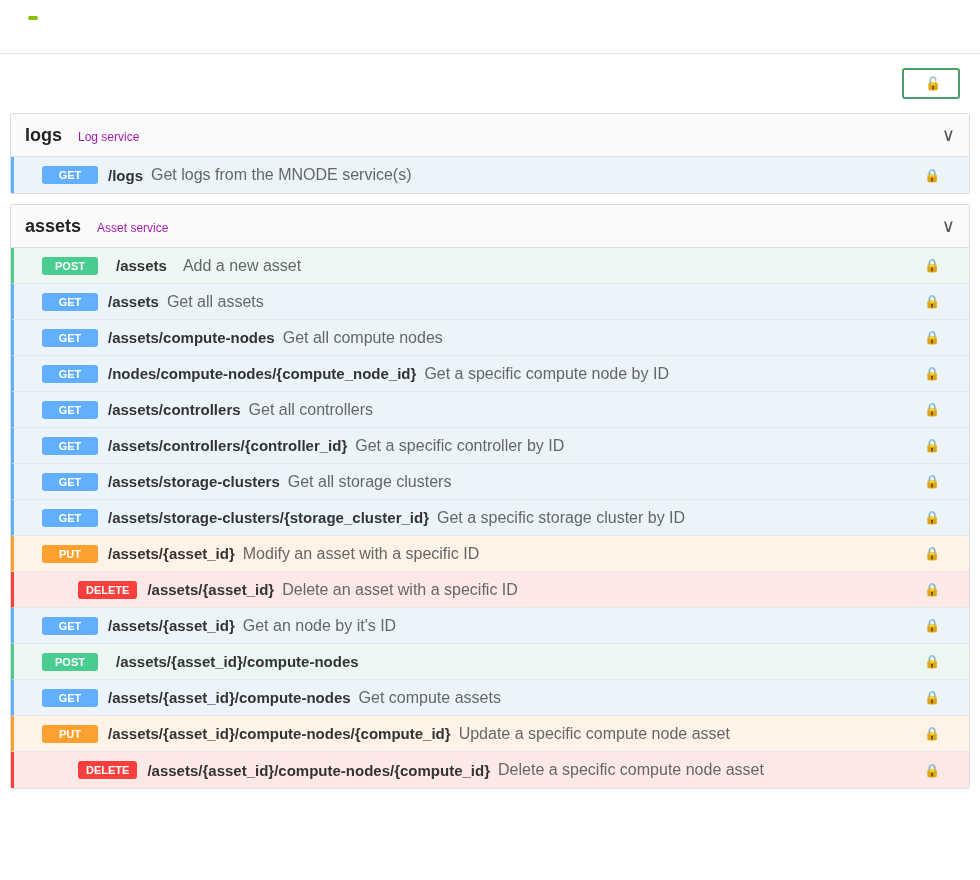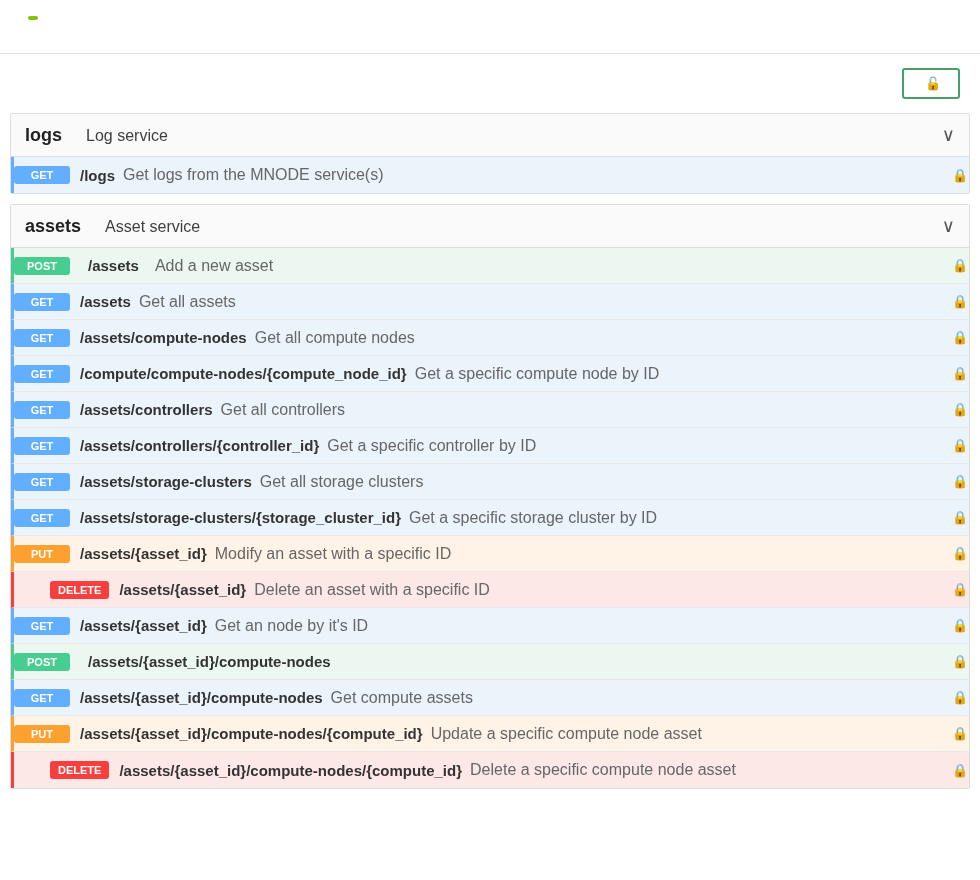--- a/index.html
+++ b/index.html
@@ -81,36 +81,36 @@
       align-items: center;
       justify-content: space-between;
       padding: 10px 14px;
       background: #fafafa;
       border-bottom: 1px solid #ddd;
       cursor: pointer;
     }
     .section-title {
       display: flex;
       align-items: baseline;
-      gap: 24px;
+      gap: 16px;
     }
     .section-name {
       font-size: 18px;
       font-weight: bold;
       color: #222;
     }
     .section-desc {
-      font-size: 16px;
-      color: #404040;
+      font-size: 12px;
+      color: #a21caf;
     }
     .chevron { font-size: 18px; color: #555; }
     .endpoint-row {
       display: flex;
       align-items: center;
-      padding: 5px 0;
+      padding: 5px 28px;
       border-bottom: 1px solid #e8e8e8;
       min-height: 36px;
       cursor: pointer;
     }
     .endpoint-row:last-child { border-bottom: none; }
     .method-badge {
       font-size: 11px;
       font-weight: bold;
       color: #fff;
       padding: 3px 8px;
@@ -209,21 +209,21 @@
         <span class="row-lock">🔒</span>
       </div>
       <div class="endpoint-row row-get">
         <span class="method-badge method-get">GET</span>
         <span class="endpoint-path">/assets/compute-nodes</span>
         <span class="endpoint-summary">Get all compute nodes</span>
         <span class="row-lock">🔒</span>
       </div>
       <div class="endpoint-row row-get">
         <span class="method-badge method-get">GET</span>
-        <span class="endpoint-path">/compute/compute-nodes/{compute_node_id}</span>
+        <span class="endpoint-path">/nodes/compute-nodes/{compute_node_id}</span>
         <span class="endpoint-summary">Get a specific compute node by ID</span>
         <span class="row-lock">🔒</span>
       </div>
       <div class="endpoint-row row-get">
         <span class="method-badge method-get">GET</span>
         <span class="endpoint-path">/assets/controllers</span>
         <span class="endpoint-summary">Get all controllers</span>
         <span class="row-lock">🔒</span>
       </div>
       <div class="endpoint-row row-get">

